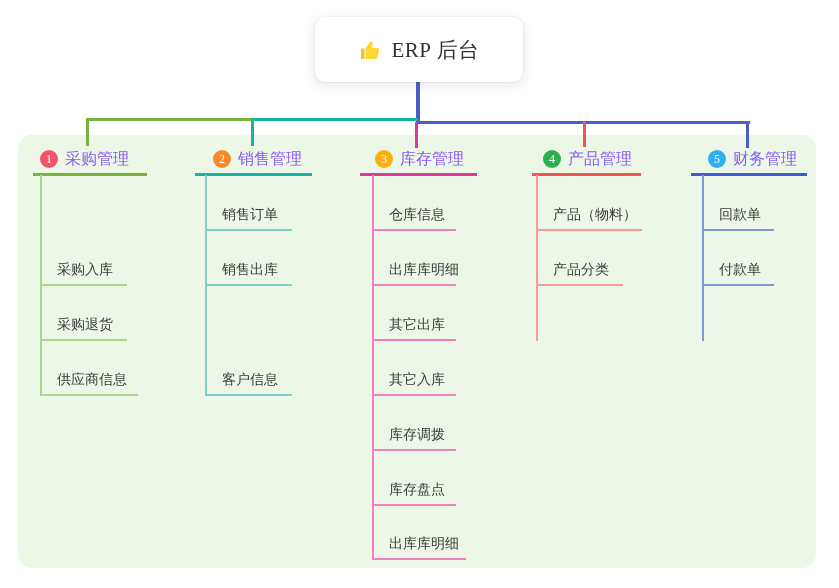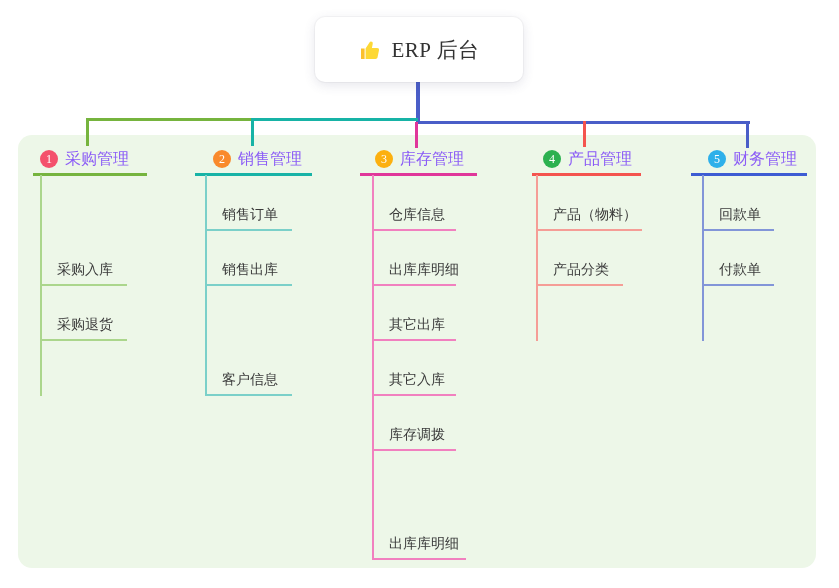--- a/index.html
+++ b/index.html
@@ -47,20 +47,21 @@
   </div>
 
   <div class="topic" style="left:40px;top:149px">
     <span class="badge" style="background:#f4516c">1</span>
     <span class="topic-label">采购管理</span>
   </div>
   <div class="line" style="left:33px;top:173px;width:114px;height:3px;background:#76b43e"></div>
   <div class="line" style="left:40px;top:175px;width:2px;height:221px;background:#abd68c"></div>
   <div class="child" style="left:40px;top:262px;width:87px;border-color:#abd68c">采购入库</div>
   <div class="child" style="left:40px;top:317px;width:87px;border-color:#abd68c">采购退货</div>
+  <div class="child" style="left:40px;top:372px;width:98px;border-color:#abd68c">供应商信息</div>
 
   <div class="topic" style="left:213px;top:149px">
     <span class="badge" style="background:#f98a2c">2</span>
     <span class="topic-label">销售管理</span>
   </div>
   <div class="line" style="left:195px;top:173px;width:117px;height:3px;background:#17b3a6"></div>
   <div class="line" style="left:205px;top:175px;width:2px;height:221px;background:#7bd0c9"></div>
   <div class="child" style="left:205px;top:207px;width:87px;border-color:#7bd0c9">销售订单</div>
   <div class="child" style="left:205px;top:262px;width:87px;border-color:#7bd0c9">销售出库</div>
   <div class="child" style="left:205px;top:372px;width:87px;border-color:#7bd0c9">客户信息</div>
@@ -69,20 +70,21 @@
     <span class="badge" style="background:#fcb00f">3</span>
     <span class="topic-label">库存管理</span>
   </div>
   <div class="line" style="left:360px;top:173px;width:117px;height:3px;background:#e0369a"></div>
   <div class="line" style="left:372px;top:175px;width:2px;height:385px;background:#f180bf"></div>
   <div class="child" style="left:372px;top:207px;width:84px;border-color:#f180bf">仓库信息</div>
   <div class="child" style="left:372px;top:262px;width:84px;border-color:#f180bf">出库库明细</div>
   <div class="child" style="left:372px;top:317px;width:84px;border-color:#f180bf">其它出库</div>
   <div class="child" style="left:372px;top:372px;width:84px;border-color:#f180bf">其它入库</div>
   <div class="child" style="left:372px;top:427px;width:84px;border-color:#f180bf">库存调拨</div>
+  <div class="child" style="left:372px;top:482px;width:84px;border-color:#f180bf">库存盘点</div>
   <div class="child" style="left:372px;top:536px;width:94px;border-color:#f180bf">出库库明细</div>
 
   <div class="topic" style="left:543px;top:149px">
     <span class="badge" style="background:#2cb150">4</span>
     <span class="topic-label">产品管理</span>
   </div>
   <div class="line" style="left:532px;top:173px;width:109px;height:3px;background:#f4544e"></div>
   <div class="line" style="left:536px;top:175px;width:2px;height:166px;background:#f59d96"></div>
   <div class="child" style="left:536px;top:207px;width:106px;border-color:#f59d96">产品（物料）</div>
   <div class="child" style="left:536px;top:262px;width:87px;border-color:#f59d96">产品分类</div>

